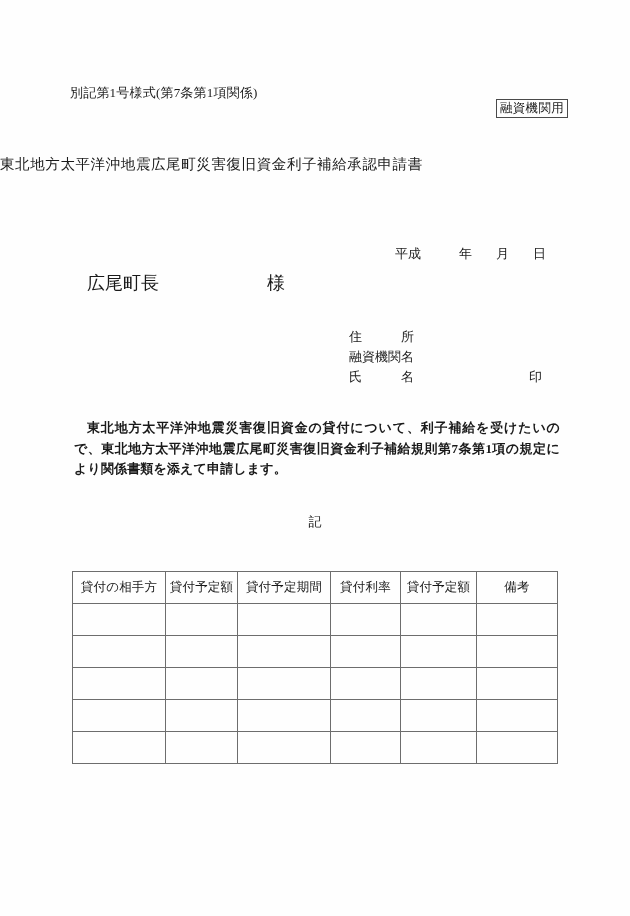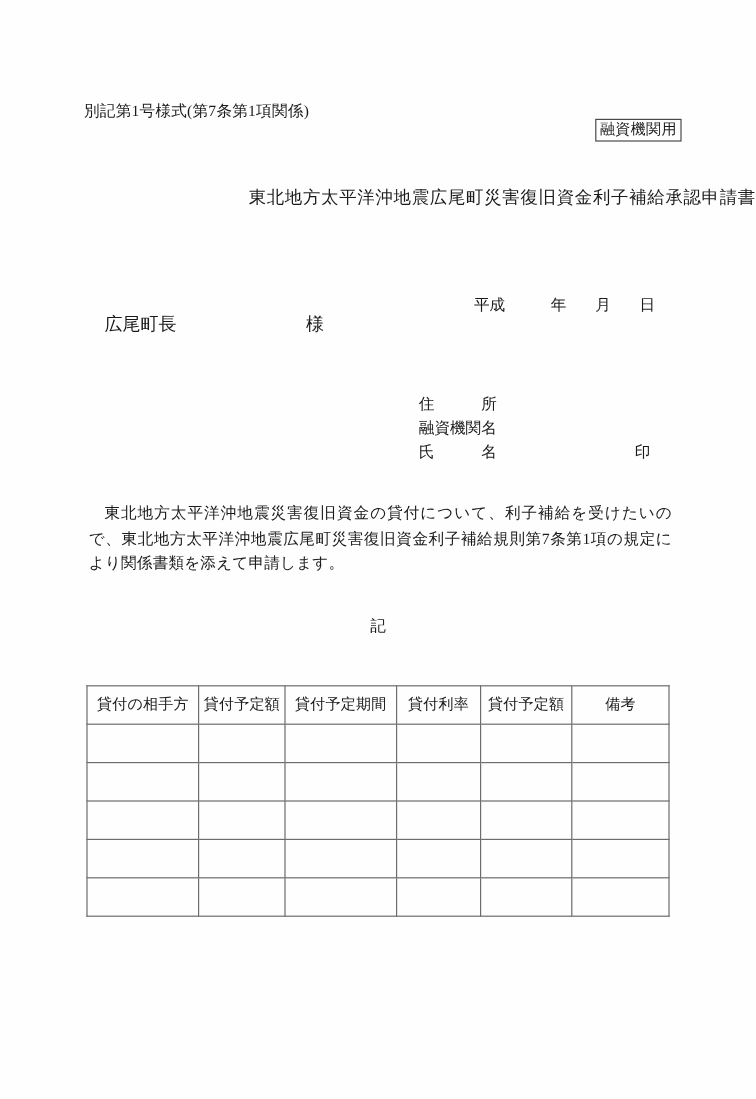--- a/index.html
+++ b/index.html
@@ -39,21 +39,21 @@
     letter-spacing: 0.3px;
     white-space: nowrap;
   }
 
   
   .doc-title {
     position: absolute;
     left: 0;
     right: 0;
     top: 155px;
-    text-align: right;
+    text-align: left;
     font-size: 14.5px;
     letter-spacing: 0.6px;
     white-space: nowrap;
   }
 
   
   .date-line {
     position: absolute;
     left: 395px;
     top: 216px;
@@ -61,22 +61,22 @@
     white-space: nowrap;
     margin-top: 29px;
   }
   .date-line .gap-l { display: inline-block; width: 38px; }
   .date-line .gap-s { display: inline-block; width: 24px; }
 
   
   .addressee {
     position: absolute;
     left: 87px;
-    top: 261px;
-    font-size: 15px;
+    top: 271px;
+    font-size: 18px;
     white-space: nowrap;
   }
   .addressee .gap { display: inline-block; width: 108px; }
 
   
   .applicant {
     position: absolute;
     left: 349px;
     top: 328px;
     font-size: 13px;
@@ -95,20 +95,21 @@
   .body-text {
     position: absolute;
     left: 74px;
     top: 418px;
     width: 486px;
     font-size: 13px;
     line-height: 20.5px;
     text-align: justify;
     text-indent: 13px;
     letter-spacing: 0.15px;
+    font-weight: bold;
   }
 
   
   .ki {
     position: absolute;
     left: 0;
     right: 0;
     top: 513px;
     text-align: center;
     font-size: 13px;

